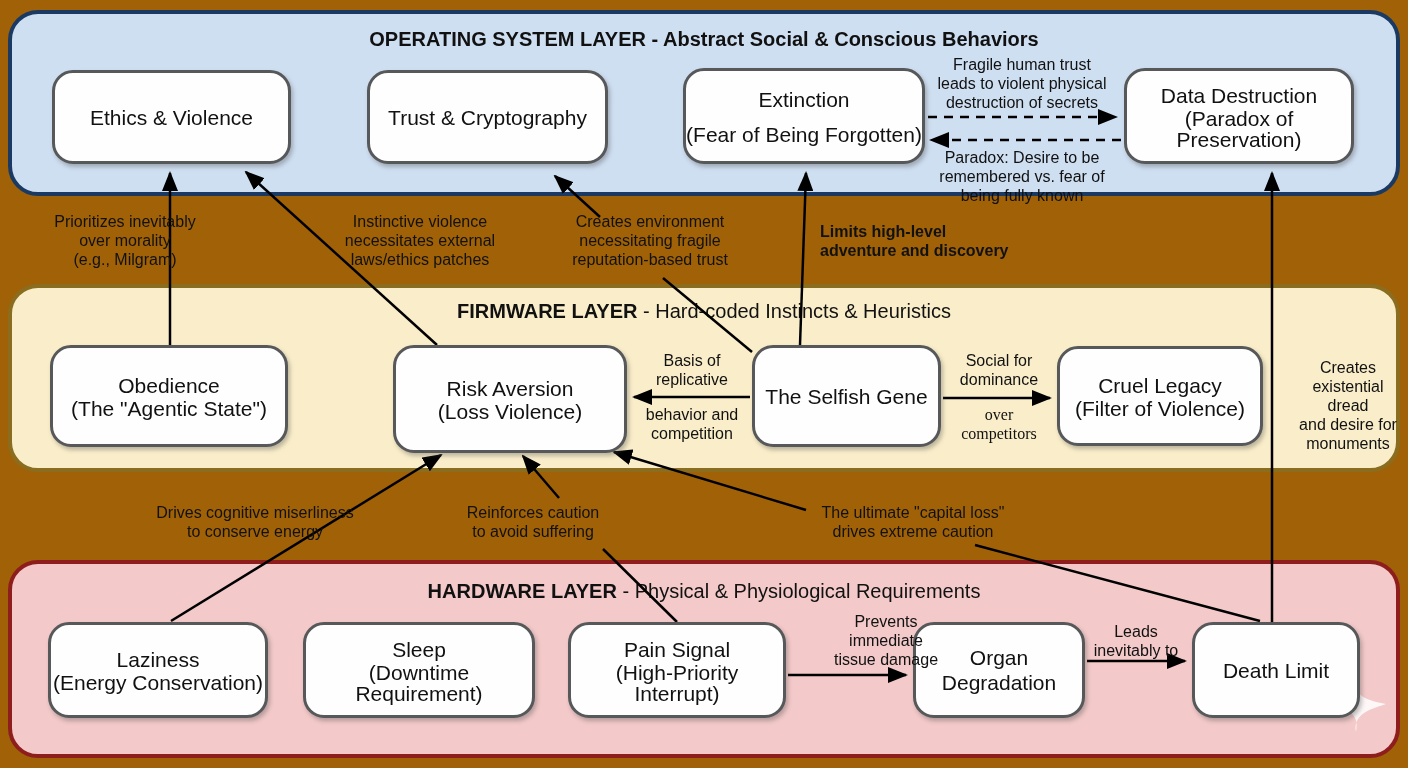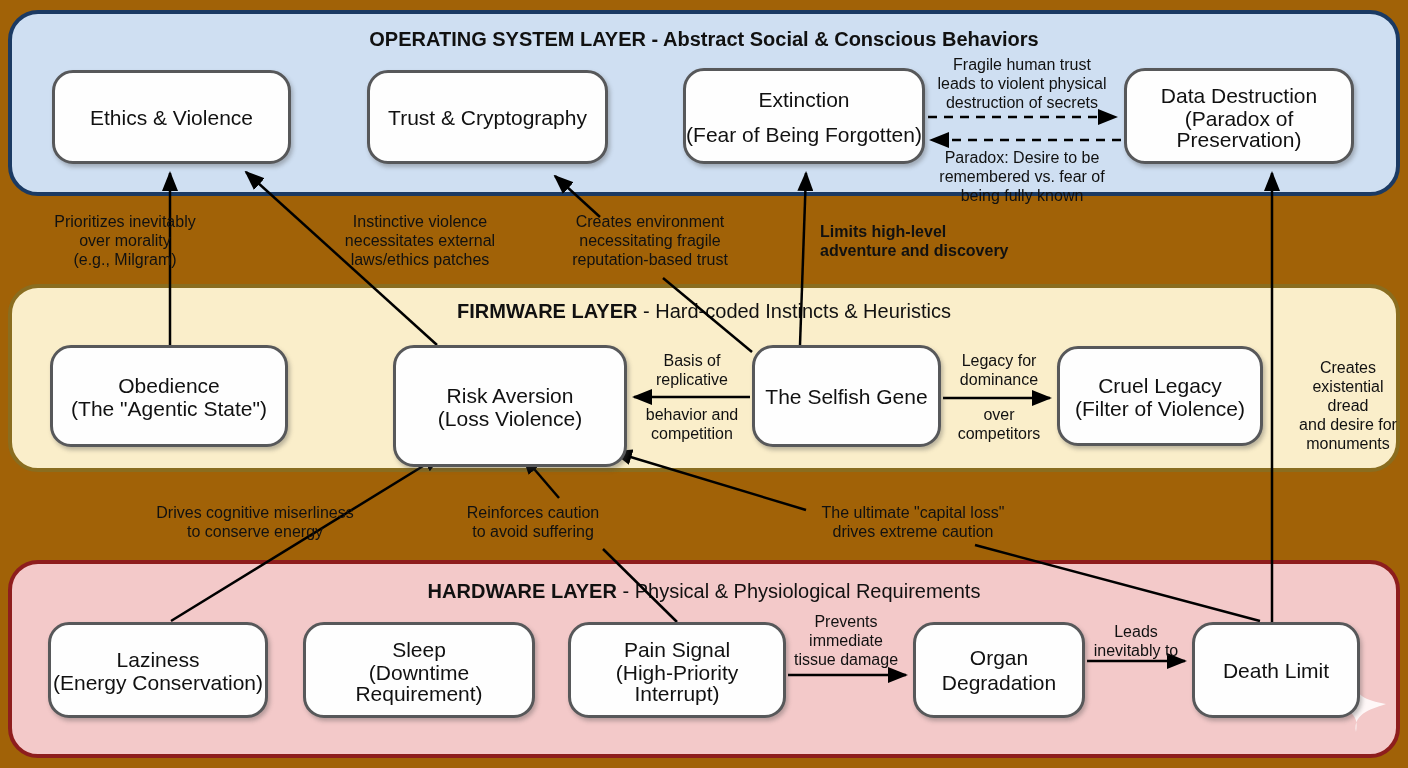--- a/index.html
+++ b/index.html
@@ -85,21 +85,21 @@
   </div>
   <div class="node" style="left:1124px;top:68px;width:230px;height:96px;">
     <span class="t">Data Destruction</span>
     <span class="s">(Paradox of Preservation)</span>
   </div>
 
   <div class="node" style="left:50px;top:345px;width:238px;height:102px;">
     <span class="t">Obedience</span>
     <span class="s">(The "Agentic State")</span>
   </div>
-  <div class="node" style="left:393px;top:345px;width:234px;height:122px;">
+  <div class="node" style="left:393px;top:345px;width:234px;height:108px;">
     <span class="t">Risk Aversion</span>
     <span class="s">(Loss Violence)</span>
   </div>
   <div class="node" style="left:752px;top:345px;width:189px;height:102px;">
     <span class="t">The Selfish Gene</span>
 
   </div>
   <div class="node" style="left:1057px;top:346px;width:206px;height:100px;">
     <span class="t">Cruel Legacy</span>
     <span class="s">(Filter of Violence)</span>
@@ -140,33 +140,33 @@
   <div class="lbl" style="left:917px;top:55px;width:210px;">Fragile human trust
 leads to violent physical
 destruction of secrets</div>
   <div class="lbl" style="left:917px;top:148px;width:210px;">Paradox: Desire to be
 remembered vs. fear of
 being fully known</div>
   <div class="lbl" style="left:632px;top:351px;width:120px;">Basis of
 replicative</div>
   <div class="lbl" style="left:627px;top:405px;width:130px;">behavior and
 competition</div>
-  <div class="lbl" style="left:939px;top:351px;width:120px;">Legacy for
+  <div class="lbl" style="left:939px;top:351px;width:120px;">Social for
 dominance</div>
-  <div class="lbl" style="left:939px;top:405px;width:120px;">over
+  <div class="lbl" style="left:939px;top:405px;width:120px;font-family:Liberation Serif, serif;">over
 competitors</div>
   <div class="lbl" style="left:1290px;top:358px;width:116px;">Creates
 existential dread
 and desire for
 monuments</div>
   <div class="lbl" style="left:140px;top:503px;width:230px;">Drives cognitive miserliness
 to conserve energy</div>
   <div class="lbl" style="left:443px;top:503px;width:180px;">Reinforces caution
 to avoid suffering</div>
   <div class="lbl" style="left:803px;top:503px;width:220px;">The ultimate "capital loss"
 drives extreme caution</div>
-  <div class="lbl" style="left:776px;top:612px;width:140px;">Prevents
+  <div class="lbl" style="left:816px;top:612px;width:140px;">Prevents
 immediate
 tissue damage</div>
   <div class="lbl" style="left:1076px;top:622px;width:120px;">Leads
 inevitably to</div>
 
 </div>
 
 </body></html>

